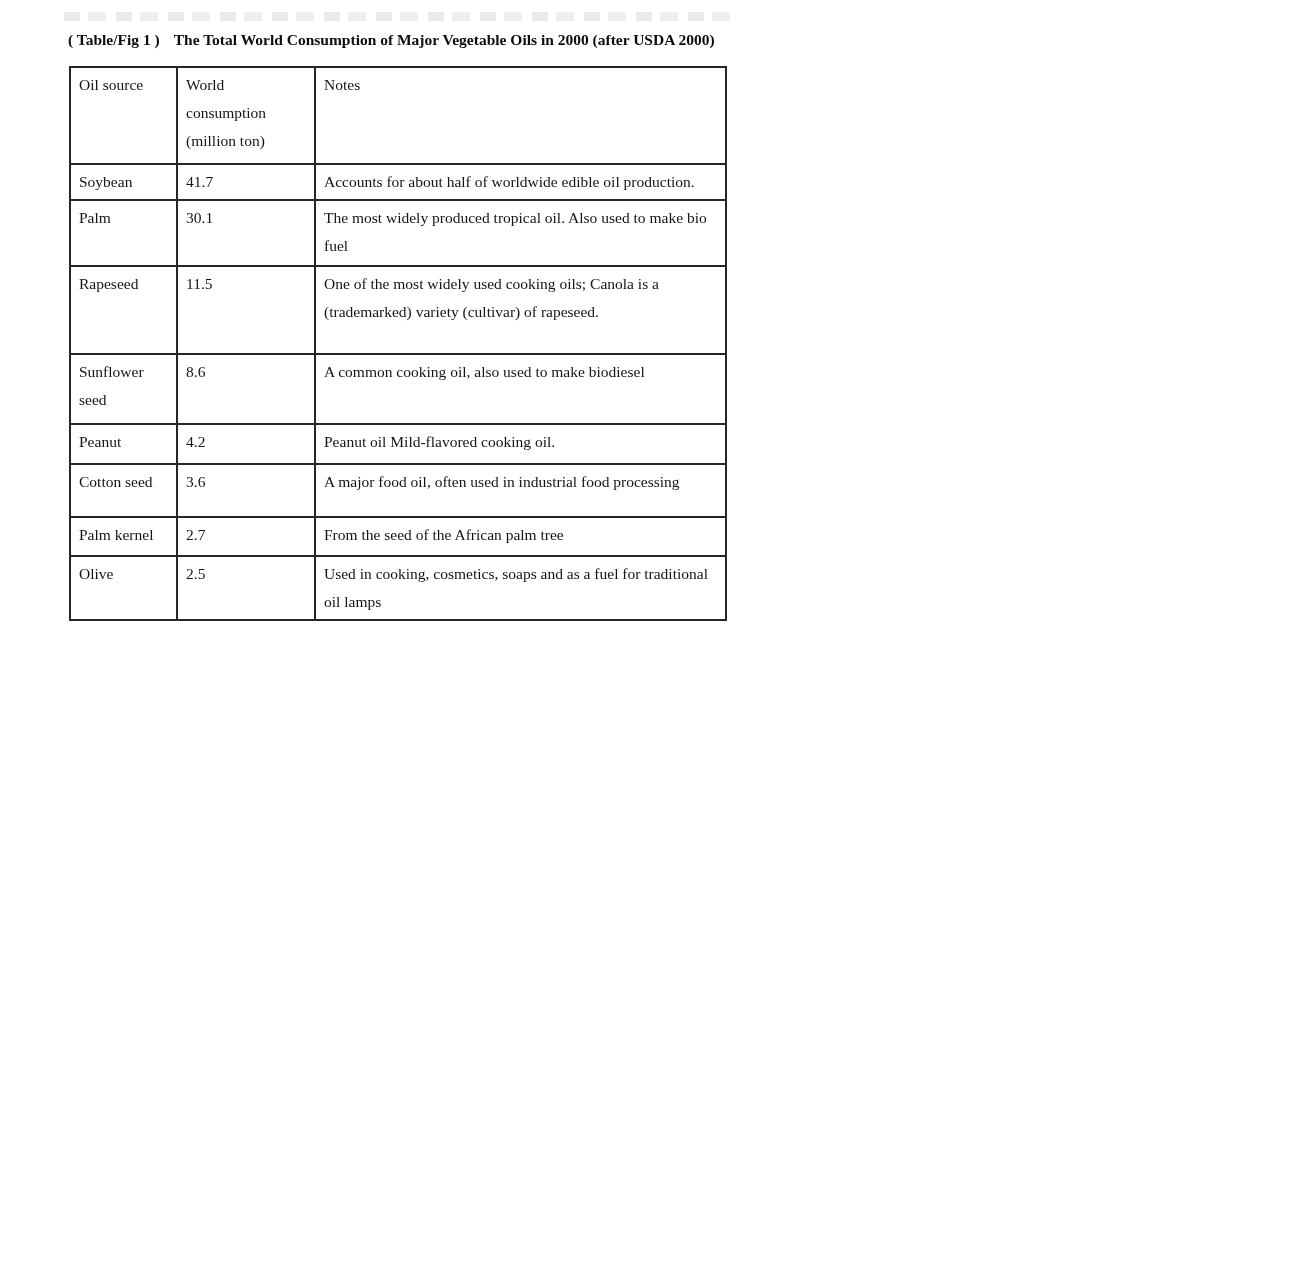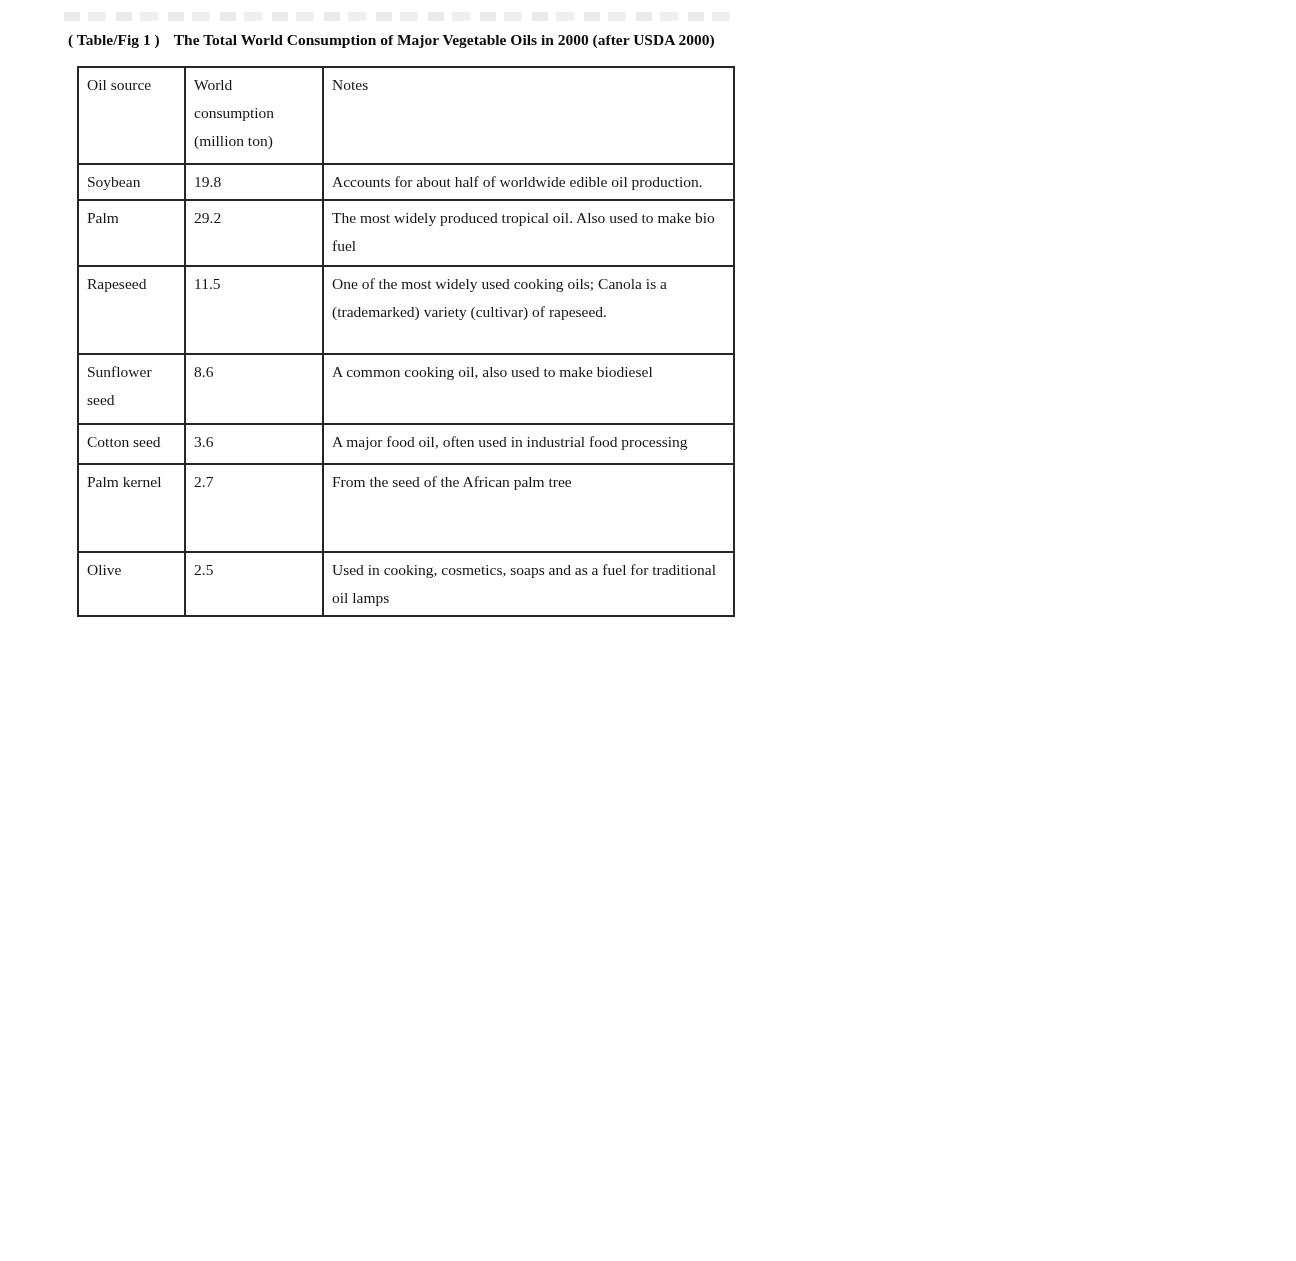--- a/index.html
+++ b/index.html
@@ -41,21 +41,21 @@
     width: 700px;
     font-size: 15.5px;
     font-weight: bold;
     white-space: nowrap;
     color: #0d0d0d;
   }
   .caption .fig-label { margin-right: 14px; }
 
   table.oils {
     position: absolute;
-    left: 77px;
+    left: 69px;
     top: 66px;
     width: 656px;
     border-collapse: collapse;
     table-layout: fixed;
     font-size: 15.5px;
     color: #141414;
   }
   table.oils th,
   table.oils td {
     border: 2px solid #262626;
@@ -65,21 +65,21 @@
     line-height: 28px;
     font-weight: normal;
     overflow: hidden;
   }
   table.oils thead tr { height: 97px; }
   table.oils tbody tr:nth-child(1) { height: 28px; }
   table.oils tbody tr:nth-child(2) { height: 66px; }
   table.oils tbody tr:nth-child(3) { height: 88px; }
   table.oils tbody tr:nth-child(4) { height: 70px; }
   table.oils tbody tr:nth-child(5) { height: 40px; }
-  table.oils tbody tr:nth-child(6) { height: 88px; }
+  table.oils tbody tr:nth-child(6) { height: 53px; }
   table.oils tbody tr:nth-child(7) { height: 39px; }
   table.oils tbody tr:nth-child(8) { height: 63px; border-radius: 32px; }
 
   td.col-notes { text-align: justify; }
 </style>
 </head>
 <body>
 
 <div class="scan-artifact"></div>
 
@@ -96,42 +96,47 @@
   <thead>
     <tr>
       <th>Oil source</th>
       <th>World consumption (million ton)</th>
       <th>Notes</th>
     </tr>
   </thead>
   <tbody>
   <tr>
     <td class="col-oil">Soybean</td>
-    <td class="col-amount">19.8</td>
+    <td class="col-amount">41.7</td>
     <td class="col-notes">Accounts for about half of worldwide edible oil production.</td>
   </tr>
 
   <tr>
     <td class="col-oil">Palm</td>
-    <td class="col-amount">29.2</td>
+    <td class="col-amount">30.1</td>
     <td class="col-notes">The most widely produced tropical oil. Also used to make bio fuel</td>
   </tr>
 
   <tr>
     <td class="col-oil">Rapeseed</td>
     <td class="col-amount">11.5</td>
     <td class="col-notes">One of the most widely used cooking oils; Canola is a (trademarked) variety (cultivar) of rapeseed.</td>
   </tr>
 
   <tr>
     <td class="col-oil">Sunflower seed</td>
     <td class="col-amount">8.6</td>
     <td class="col-notes">A common cooking oil, also used to make biodiesel</td>
   </tr>
 
+  <tr>
+    <td class="col-oil">Peanut</td>
+    <td class="col-amount">4.2</td>
+    <td class="col-notes">Peanut oil Mild-flavored cooking oil.</td>
+  </tr>
 
   <tr>
     <td class="col-oil">Cotton seed</td>
     <td class="col-amount">3.6</td>
     <td class="col-notes">A major food oil, often used in industrial food processing</td>
   </tr>
 
   <tr>
     <td class="col-oil">Palm kernel</td>
     <td class="col-amount">2.7</td>

